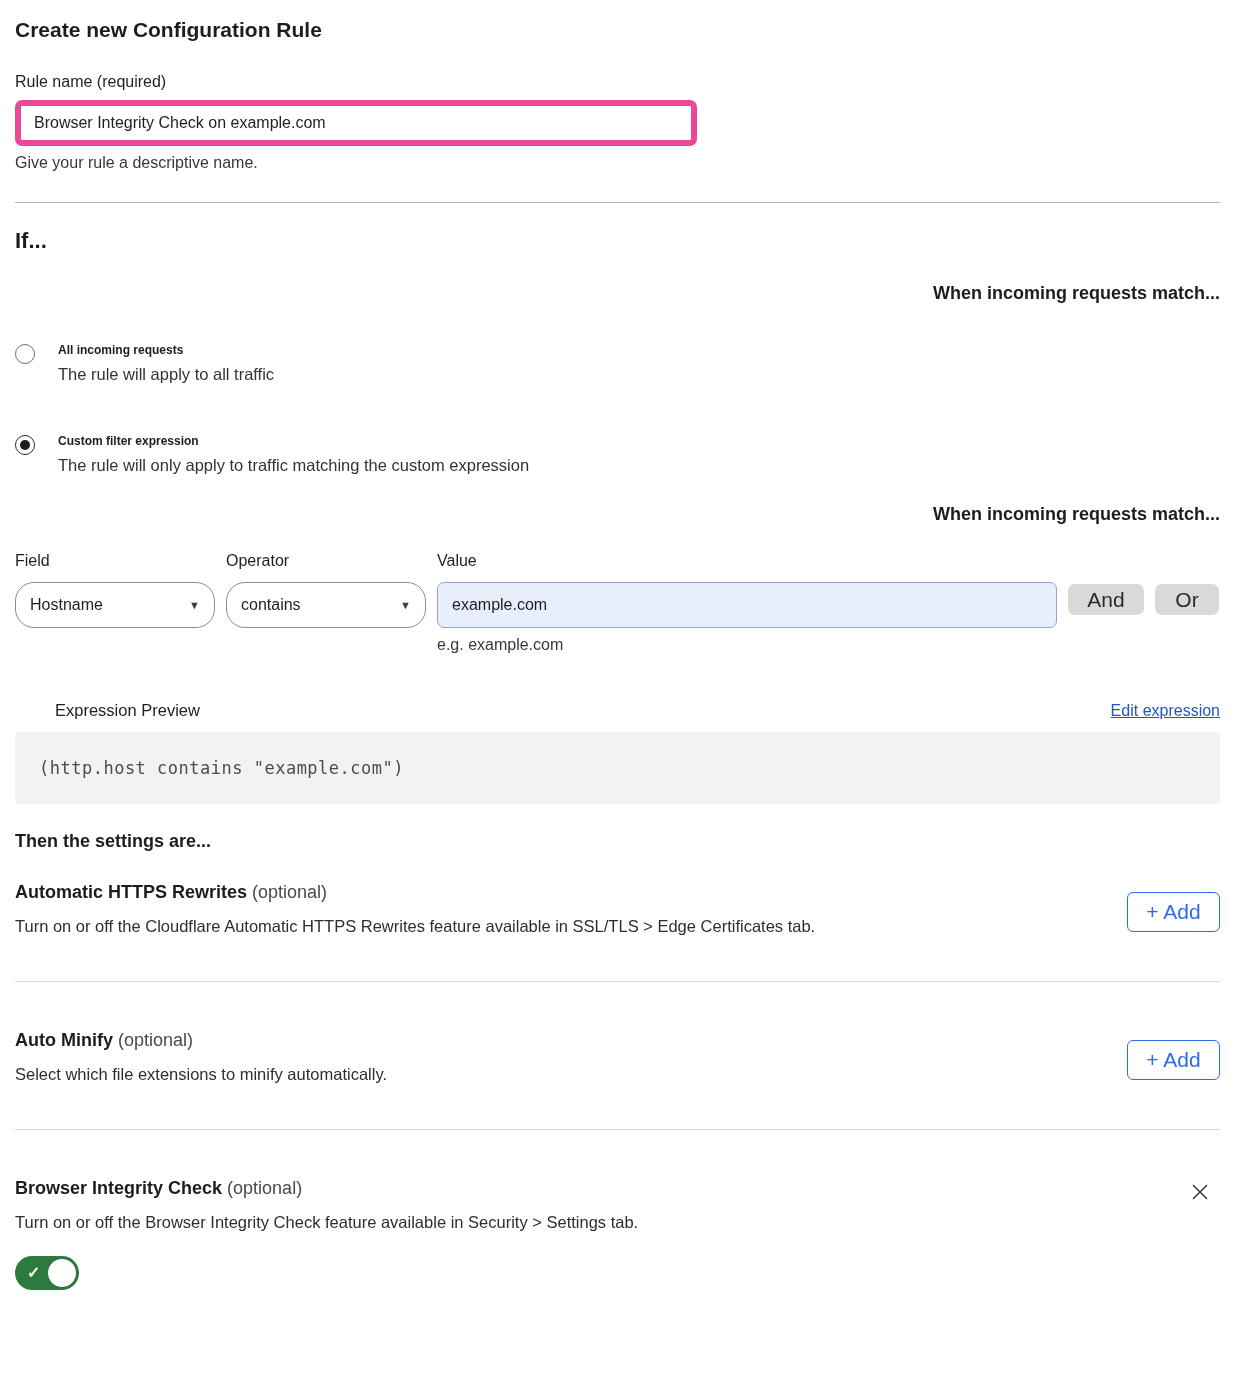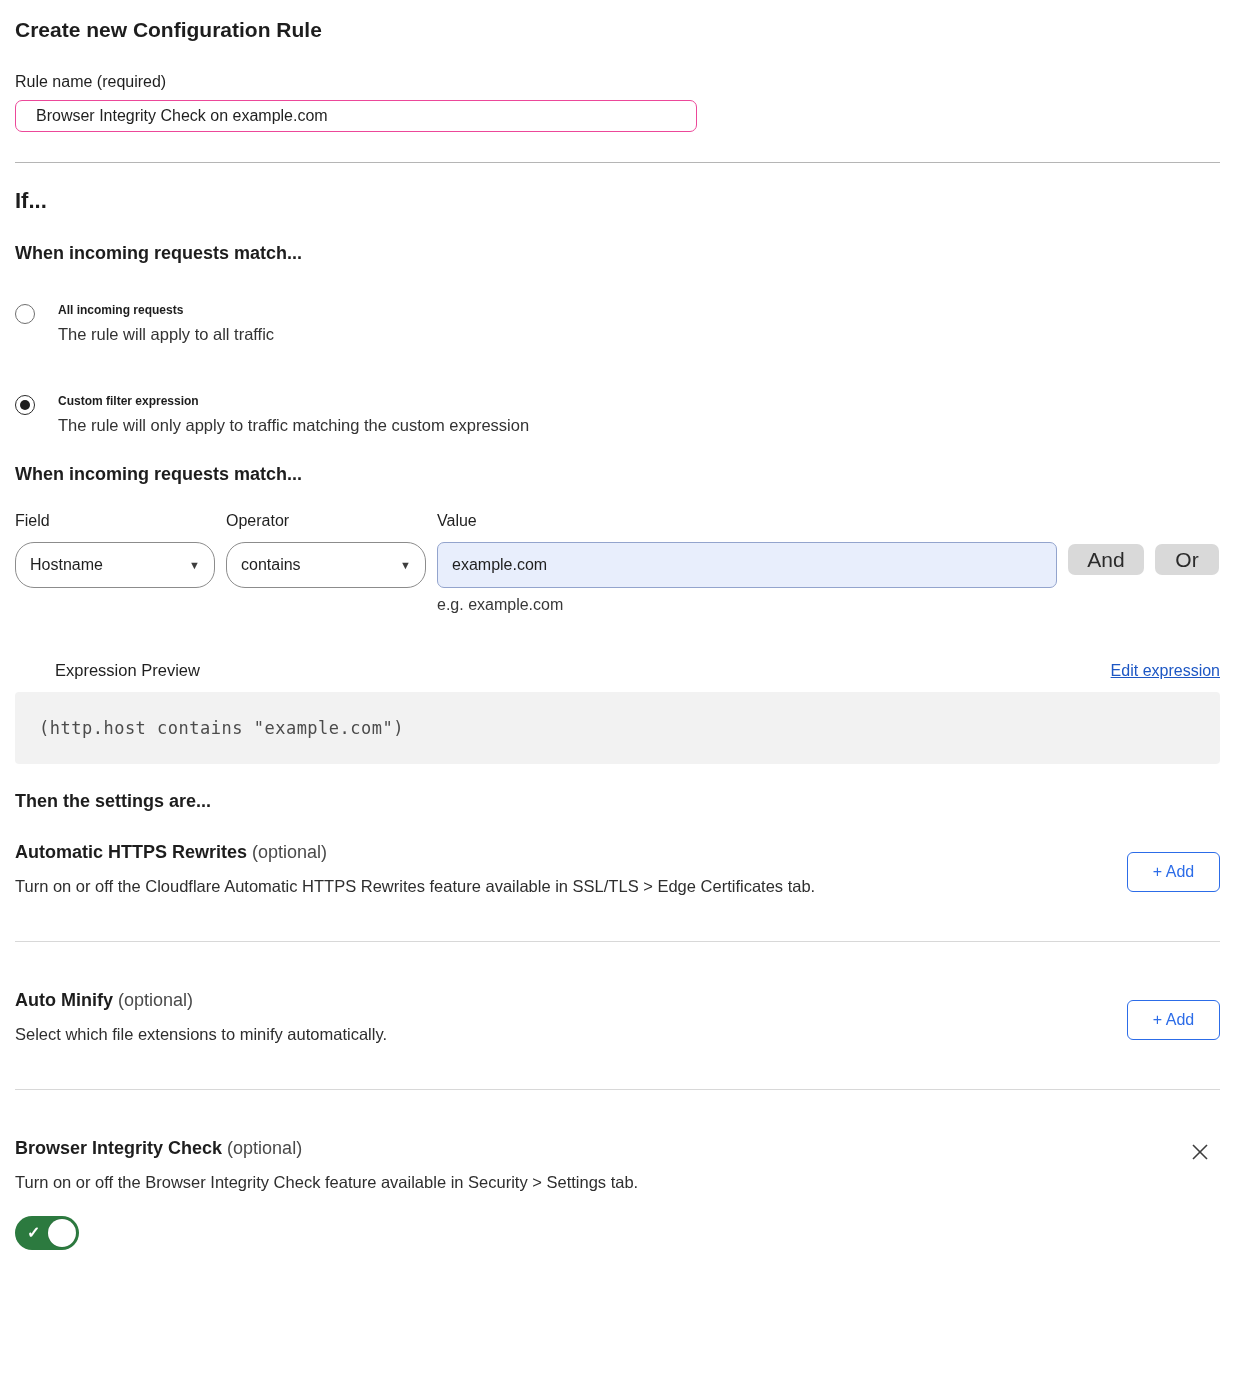--- a/index.html
+++ b/index.html
@@ -19,37 +19,37 @@
     margin: 18px 0 0 0;
     color: #1d1d1d;
   }
 
   .field-label { font-size: 16px; margin-top: 31px; color: #1f1f1f; }
 
   .rule-name-input {
     display: block;
     margin-top: 9px;
     width: 682px;
-    height: 32px;
-    border: 1px solid #ec4899;
+    height: 46px;
+    border: 6px solid #ec4899;
     border-radius: 7px;
-    padding: 0 20px;
+    padding: 0 13px;
     font-size: 16px;
     font-family: "Liberation Sans", sans-serif;
     color: #1f1f1f;
     outline: none;
     background: #fff;
   }
   .help-text { font-size: 16px; color: #383838; margin-top: 8px; }
 
   .divider { border: none; border-top: 1px solid #b5b5b5; margin: 30px 0 0 0; }
   .divider-light { border: none; border-top: 1px solid #d8d8d8; margin: 45px 0 0 0; }
 
   .if-heading { font-size: 22px; font-weight: 700; margin: 25px 0 0 0; color: #1d1d1d; }
-  .sub-heading { font-size: 18px; font-weight: 700; margin: 29px 0 0 0; color: #1d1d1d; }
+  .sub-heading { font-size: 18px; font-weight: 700; margin: 29px 0 0 0; color: #1d1d1d; text-align: right; }
 
   .radio-row { display: flex; gap: 23px; margin-top: 39px; }
   .radio-row + .radio-row { margin-top: 50px; }
   .radio-circle {
     flex: none;
     width: 20px; height: 20px;
     border: 1.5px solid #6f6f6f;
     border-radius: 50%;
     margin-top: 1px;
     background: #fff;
@@ -143,21 +143,21 @@
   .optional { font-weight: 400; color: #4a4a4a; }
   .setting-desc { font-size: 16.5px; color: #2e2e2e; margin-top: 14px; }
   .btn-add {
     flex: none;
     width: 93px; height: 40px;
     margin-top: 10px;
     background: #ffffff;
     border: 1px solid #2c6ce8;
     border-radius: 6px;
     color: #2c6ce8;
-    font-size: 16px;
+    font-size: 21px;
     font-family: "Liberation Sans", sans-serif;
     cursor: pointer;
   }
   .close-btn {
     flex: none;
     width: 24px; height: 24px;
     margin-top: 2px; margin-right: 8px;
     background: none; border: none; padding: 0;
     cursor: pointer;
   }
@@ -189,20 +189,21 @@
 </style>
 </head>
 <body>
 
 <div class="container">
 
   <h1 class="page-title">Create new Configuration Rule</h1>
 
   <div class="field-label">Rule name (required)</div>
   <input class="rule-name-input" type="text" value="Browser Integrity Check on example.com" style="">
+  <div class="help-text">Give your rule a descriptive name.</div>
 
   <hr class="divider">
 
   <h2 class="if-heading">If...</h2>
   <h3 class="sub-heading">When incoming requests match...</h3>
 
   <div class="radio-row">
     <span class="radio-circle"></span>
     <div>
       <div class="radio-label">All incoming requests</div>

